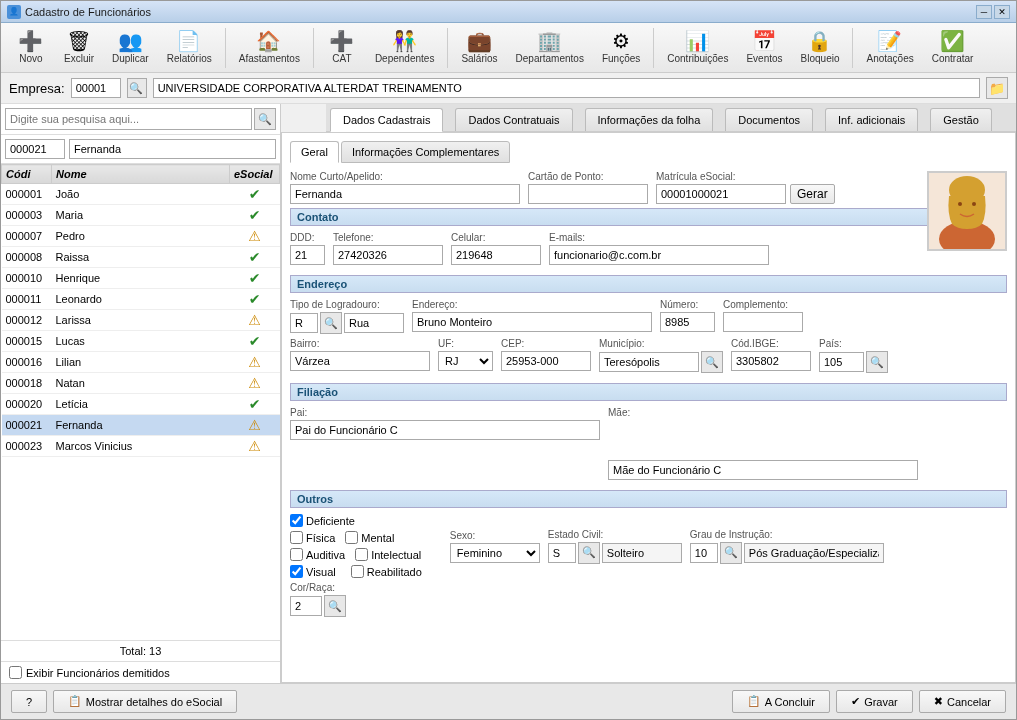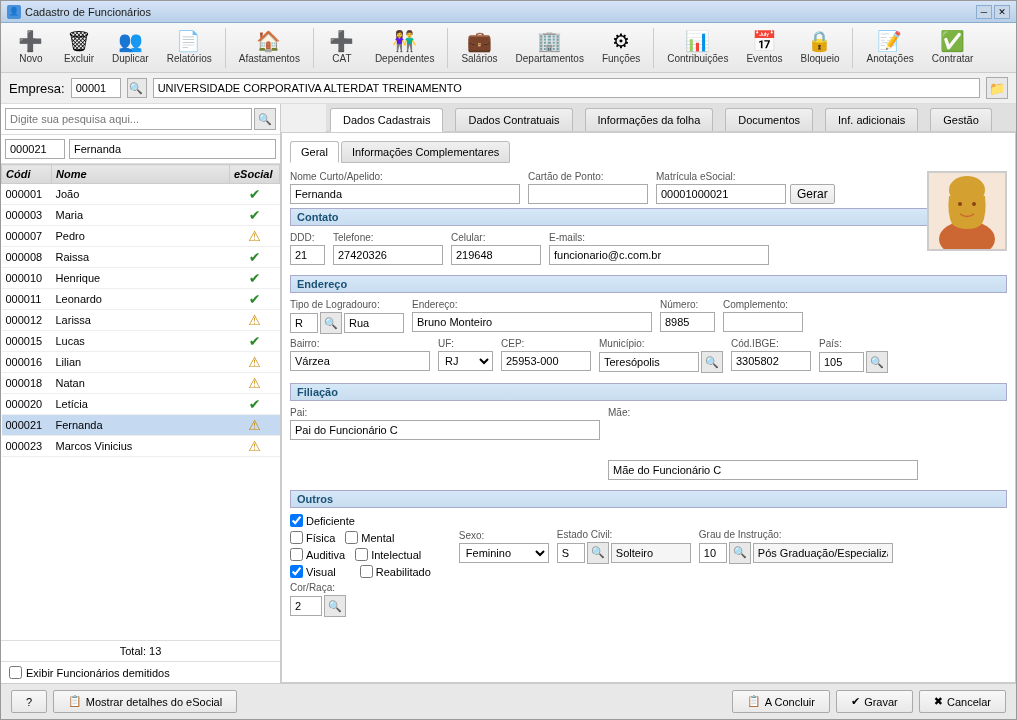--- a/index.html
+++ b/index.html
@@ -446,21 +446,21 @@
               <div style="display:flex;gap:10px">
                 <label style="display:flex;align-items:center;gap:3px">
                   <input type="checkbox" id="auditiva-cb" style="">
                   <span>Auditiva</span>
                 </label>
                 <label style="display:flex;align-items:center;gap:3px">
                   <input type="checkbox" id="intelectual-cb" style="">
                   <span>Intelectual</span>
                 </label>
               </div>
-              <div style="display:flex;gap:24px">
+              <div style="display:flex;gap:15px">
                 <label style="display:flex;align-items:center;gap:3px">
                   <input type="checkbox" id="visual-cb" checked="" style="">
                   <span>Visual</span>
                 </label>
                 <label style="display:flex;align-items:center;gap:3px">
                   <input type="checkbox" id="reabilitado-cb" style="">
                   <span>Reabilitado</span>
                 </label>
               </div>
             </div>

